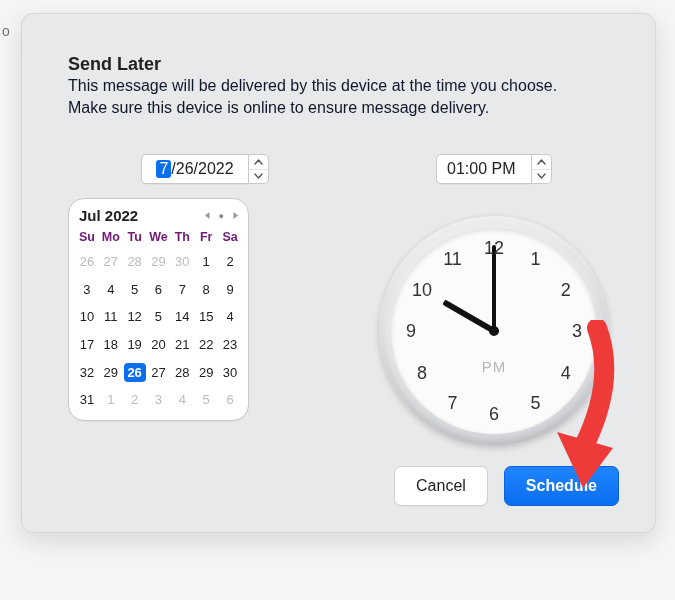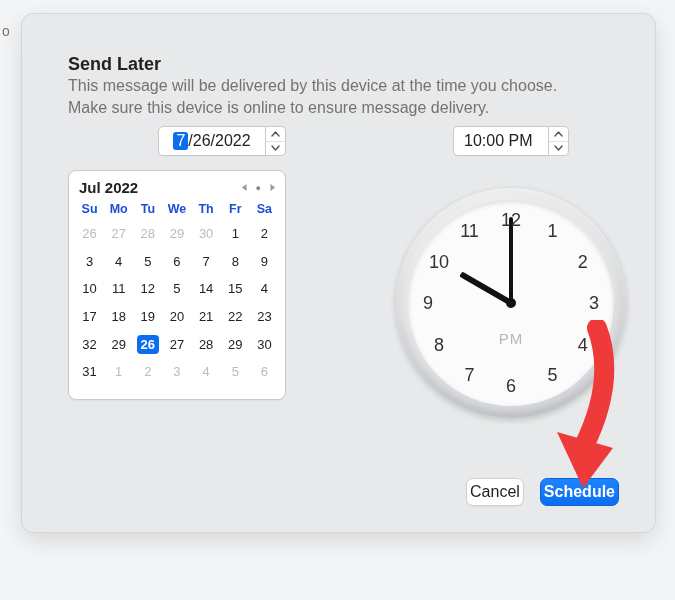--- a/index.html
+++ b/index.html
@@ -32,22 +32,22 @@
     padding: 40px 46px 22px 46px;
   }
   .title {
     font-size: 18px;
     font-weight: 700;
     margin-bottom: 0;
   }
   .description {
     font-size: 16px;
     line-height: 1.35;
-    color: #737373;
-    margin-bottom: 8px;
+    color: #0f172a;
+    margin-bottom: 36px;
     max-width: 520px;
   }
   .pickers-row {
     display: flex;
     align-items: flex-start;
     gap: 110px;
   }
   .date-col { width: 220px; }
   .time-col { flex: 1; display: flex; flex-direction: column; align-items: center; }
 
@@ -96,23 +96,23 @@
     line-height: 1;
     cursor: pointer;
   }
   .stepper-buttons .chev.down { border-top: 1px solid #e2e2e4; }
 
   
   .calendar {
     margin-top: 14px;
     background: #fff;
     border: 1px solid #c9c9cb;
-    border-radius: 8px;
-    width: 218px;
-    padding: 6px 6px 13px 6px;
+    border-radius: 16px;
+    width: 181px;
+    padding: 6px 6px 6px 6px;
     box-shadow: 0 1px 1px rgba(0,0,0,0.04);
     font-size: 13px;
   }
   .cal-header {
     display: flex;
     align-items: center;
     justify-content: space-between;
     padding: 2px 2px 4px 4px;
   }
   .cal-month {
@@ -128,21 +128,21 @@
   }
   .cal-nav span { cursor: pointer; }
   .cal-nav .dot { font-size: 9px; color: #888; }
   .cal-grid {
     display: grid;
     grid-template-columns: repeat(7, 1fr);
     text-align: center;
   }
   .cal-dow {
     font-weight: 600;
-    color: #1d4ed8;
+    color: #701a75;
     padding: 2px 0 4px 0;
     font-size: 12.5px;
   }
   .cal-day {
     padding: 4px 0;
     font-size: 13px;
     line-height: 1.2;
     cursor: pointer;
     position: relative;
     text-align: center;
@@ -214,22 +214,22 @@
 
   
   .buttons {
     position: absolute;
     right: 36px;
     bottom: 26px;
     display: flex;
     gap: 16px;
   }
   .btn {
-    height: 28px;
-    padding: 0 3px;
+    height: 40px;
+    padding: 0 21px;
     border-radius: 7px;
     font-size: 16px;
     display: flex;
     align-items: center;
     justify-content: center;
     cursor: pointer;
     border: 1px solid transparent;
   }
   .btn-cancel {
     background: #fff;
@@ -354,21 +354,21 @@
             <div class="cal-day outside"><span class="pill">3</span></div>
             <div class="cal-day outside"><span class="pill">4</span></div>
             <div class="cal-day outside"><span class="pill">5</span></div>
             <div class="cal-day outside"><span class="pill">6</span></div>
           </div>
       </div>
     </div>
 
     <div class="time-col">
       <div class="stepper-wrap">
-        <div class="field time-field">10:00 PM</div>
+        <div class="field time-field">01:00 PM</div>
         <div class="stepper-buttons">
           <div class="chev up">
             <svg width="9" height="6" viewBox="0 0 9 6">
                 <path d="M1 5 L4.5 1 L8 5" fill="none" stroke="#555" stroke-width="1.4" stroke-linecap="round" stroke-linejoin="round"></path>
               </svg>
           </div>
           <div class="chev down">
             <svg width="9" height="6" viewBox="0 0 9 6">
                 <path d="M1 1 L4.5 5 L8 1" fill="none" stroke="#555" stroke-width="1.4" stroke-linecap="round" stroke-linejoin="round"></path>
               </svg>

